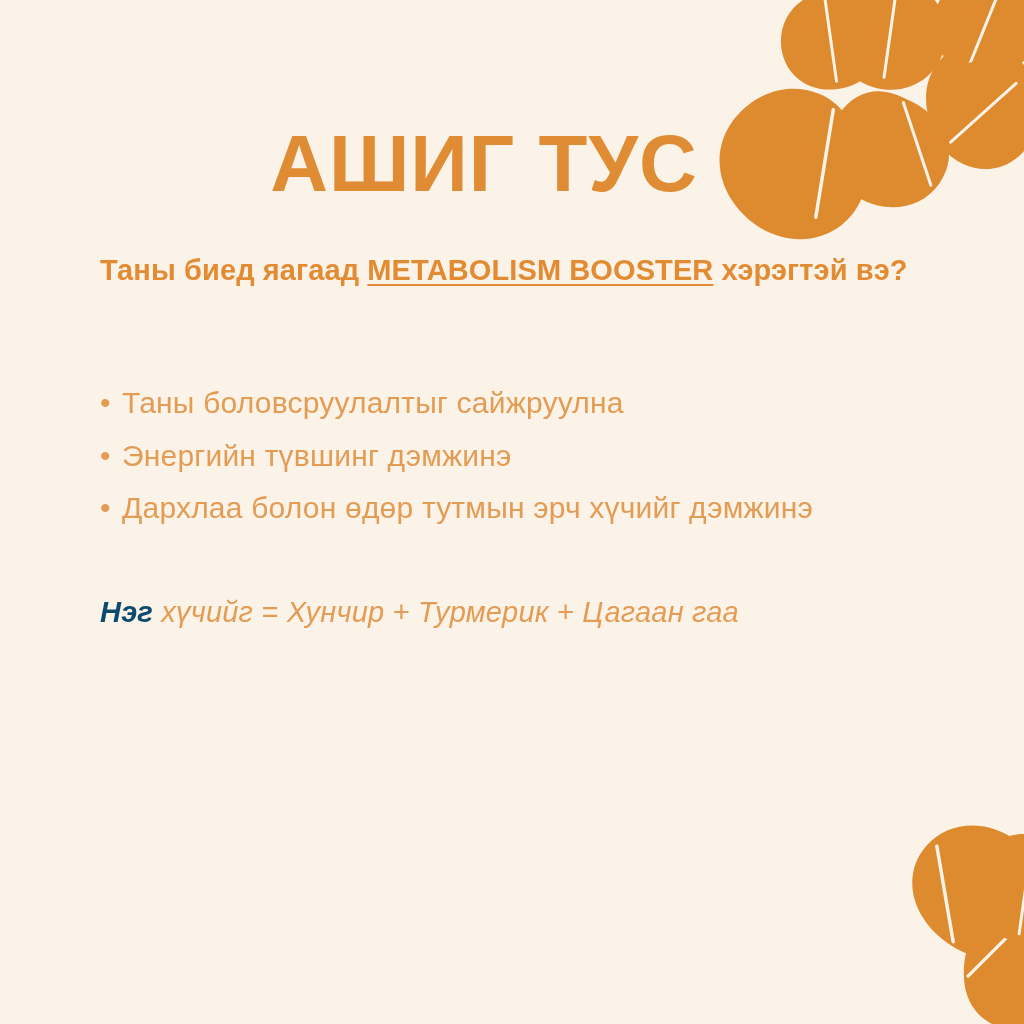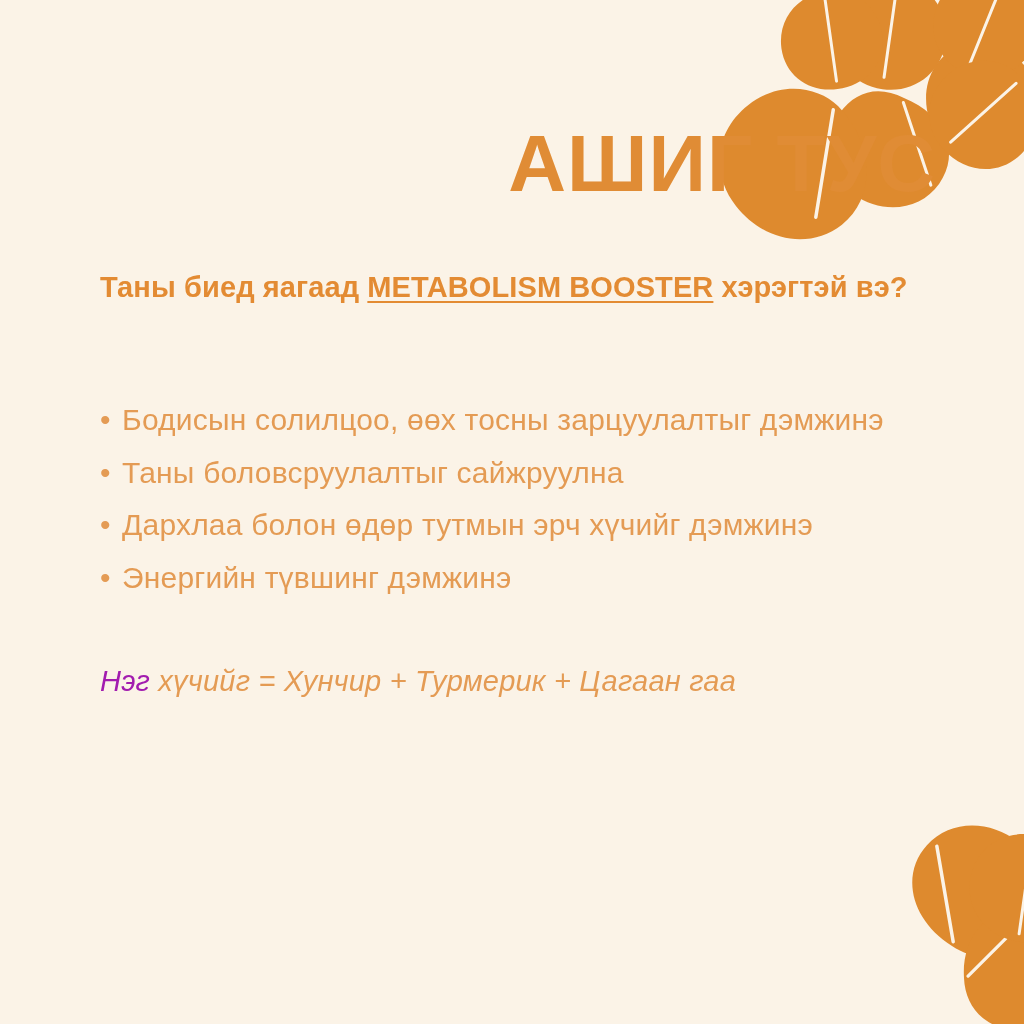--- a/index.html
+++ b/index.html
@@ -46,34 +46,35 @@
     height: 100%;
     overflow: visible;
   }
 
   
   .title {
     position: absolute;
     top: 68px;
     left: 0;
     width: 936px;
-    text-align: right;
+    text-align: center;
     font-size: 80px;
     line-height: 1.06;
     font-weight: bold;
     letter-spacing: 1px;
     color: #E08C35;
     font-family: "Liberation Sans", sans-serif;
+    padding-left: 16px;
   }
 
   
   .content {
     position: absolute;
     left: 100px;
-    top: 265px;
+    top: 248px;
     width: 830px;
   }
 
   .subtitle {
     font-size: 29px;
     line-height: 1.55;
     font-weight: bold;
     color: #E38B33;
     letter-spacing: 0.1px;
     margin: 0;
@@ -112,23 +113,23 @@
 
   .footer-note {
     margin-top: 58px;
     font-size: 29px;
     line-height: 1.5;
     font-style: italic;
     color: #E49B54;
     letter-spacing: 0.2px;
   }
   .footer-note .lead {
-    font-weight: normal;
+    font-weight: bold;
     font-style: italic;
-    color: #a21caf;
+    color: #0c4a6e;
   }
 </style>
 </head>
 <body>
 
 <div class="slide">
 
   <div class="leaf-cluster" id="leaves-top-right">
     <svg viewBox="0 0 250 250" xmlns="http://www.w3.org/2000/svg">
       <g fill="#DE8A2E">
@@ -195,22 +196,21 @@
     </svg>
   </div>
 
   <h1 class="title">АШИГ ТУС</h1>
 
   <div class="content">
 
     <p class="subtitle"><span>Таны биед яагаад </span><span class="highlight">METABOLISM BOOSTER</span><span> хэрэгтэй вэ?</span></p>
 
     <ul class="bullet-list">
-      <li>Бодисын солилцоо, өөх тосны зарцуулалтыг дэмжинэ</li>
       <li>Таны боловсруулалтыг сайжруулна</li>
+      <li>Энергийн түвшинг дэмжинэ</li>
       <li>Дархлаа болон өдөр тутмын эрч хүчийг дэмжинэ</li>
-      <li>Энергийн түвшинг дэмжинэ</li>
     </ul>
 
     <p class="footer-note"><span class="lead">Нэг</span><span> хүчийг = Хунчир + Турмерик + Цагаан гаа</span></p>
 
   </div>
 </div>
 
 </body></html>

